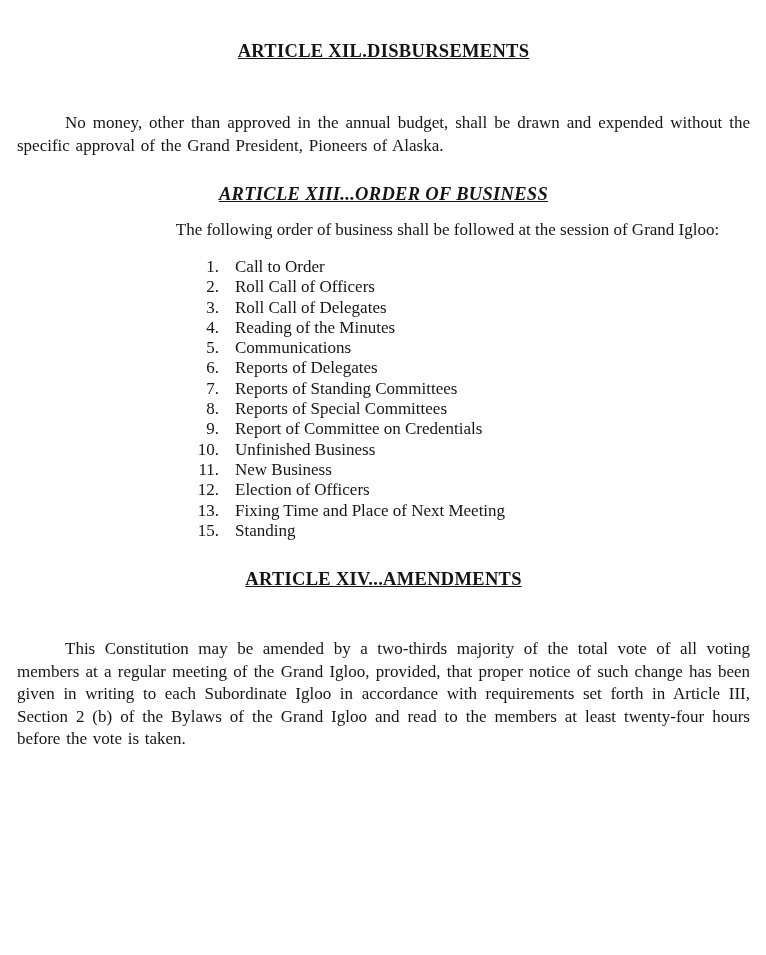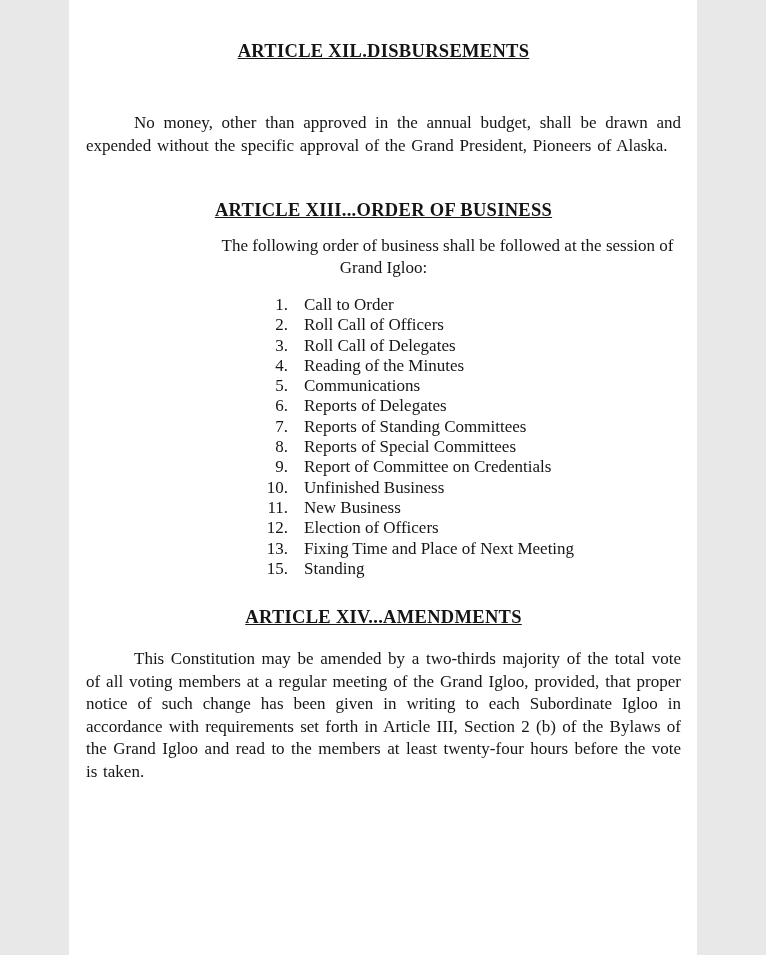--- a/index.html
+++ b/index.html
@@ -1,47 +1,47 @@
 <!DOCTYPE html>
 <html><head>
 <meta charset="utf-8">
 <style>
   * { margin: 0; padding: 0; box-sizing: border-box; }
   html, body { background: #e8e8e8; }
   .page {
     position: relative;
-    width: 628px;
+    width: 766px;
     height: 955px;
     margin: 0 auto;
     background: #ffffff;
     color: #151515;
     font-family: "Liberation Serif", "DejaVu Serif", serif;
     font-size: 17px;
     overflow: hidden;
   }
   .content { padding: 0 16px 0 17px; }
   .heading {
     text-align: center;
     font-weight: bold;
     font-size: 18.5px;
     letter-spacing: 0.3px;
     text-decoration: underline;
     line-height: 22px;
   }
   .h1 { padding-top: 40px; }
-  .h2 { margin-top: 42px; }
+  .h2 { margin-top: 26px; font-style: italic; }
   .h3 { margin-top: 27px; }
   .para {
     text-align: justify;
     text-indent: 48px;
     line-height: 22.5px;
     word-spacing: 1.5px;
   }
   .p1 { margin-top: 50px; }
-  .p2 { margin-top: 20px; }
+  .p2 { margin-top: 48px; }
   .intro {
     margin-top: 14px;
     line-height: 22px;
     text-indent: 128px;
     text-align: center;
   }
   .oblist { margin-top: 16px; margin-left: 170px; }
   .oli { display: flex; line-height: 20.3px; }
   .oli .num {
     width: 32px;

